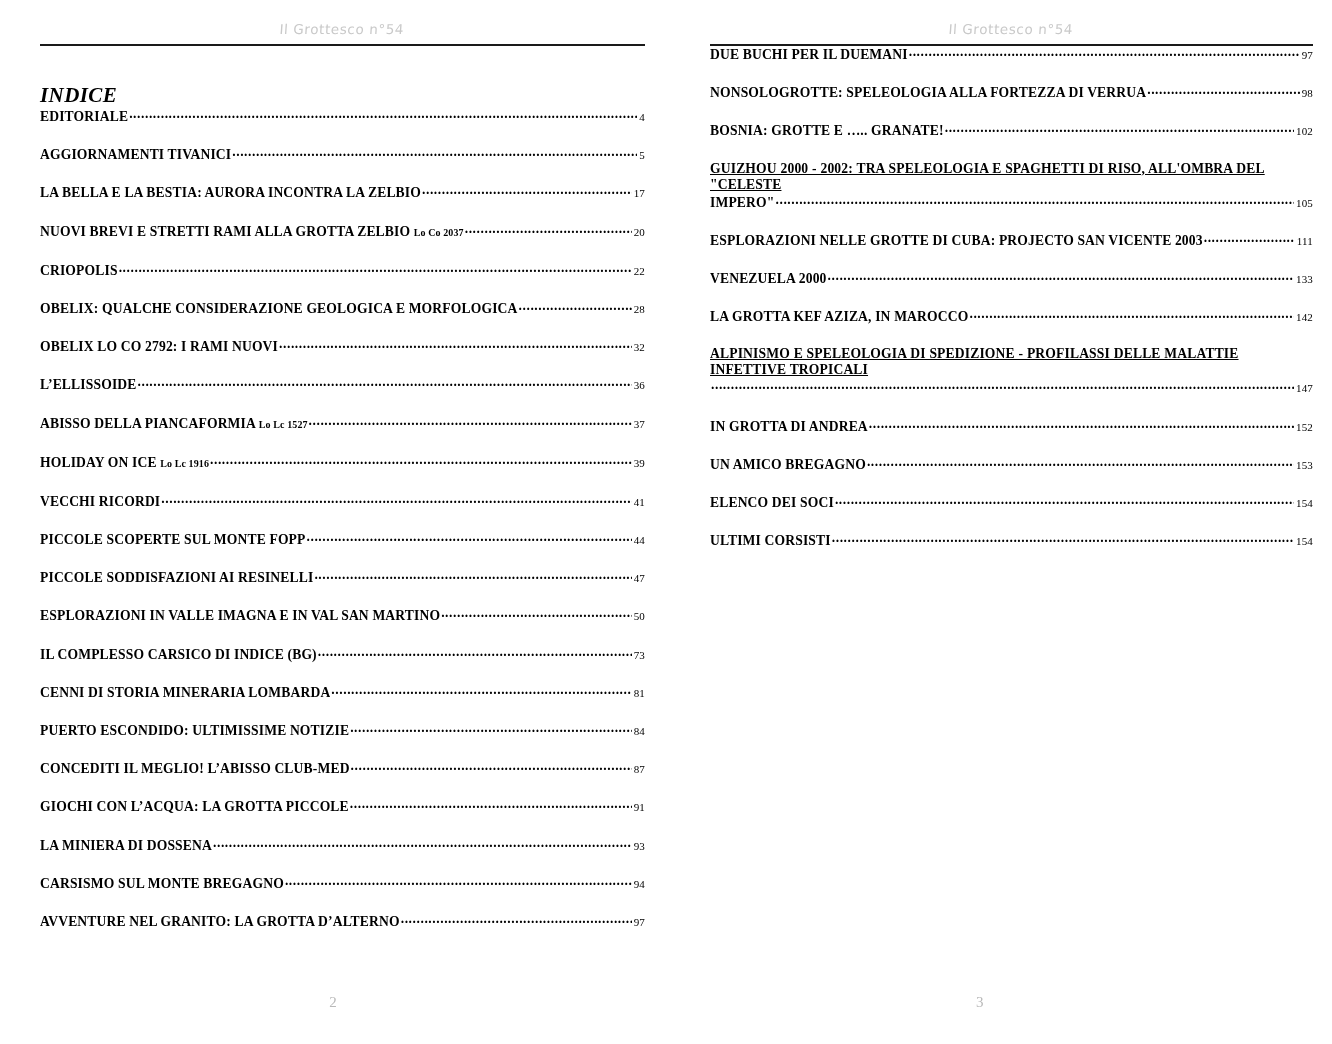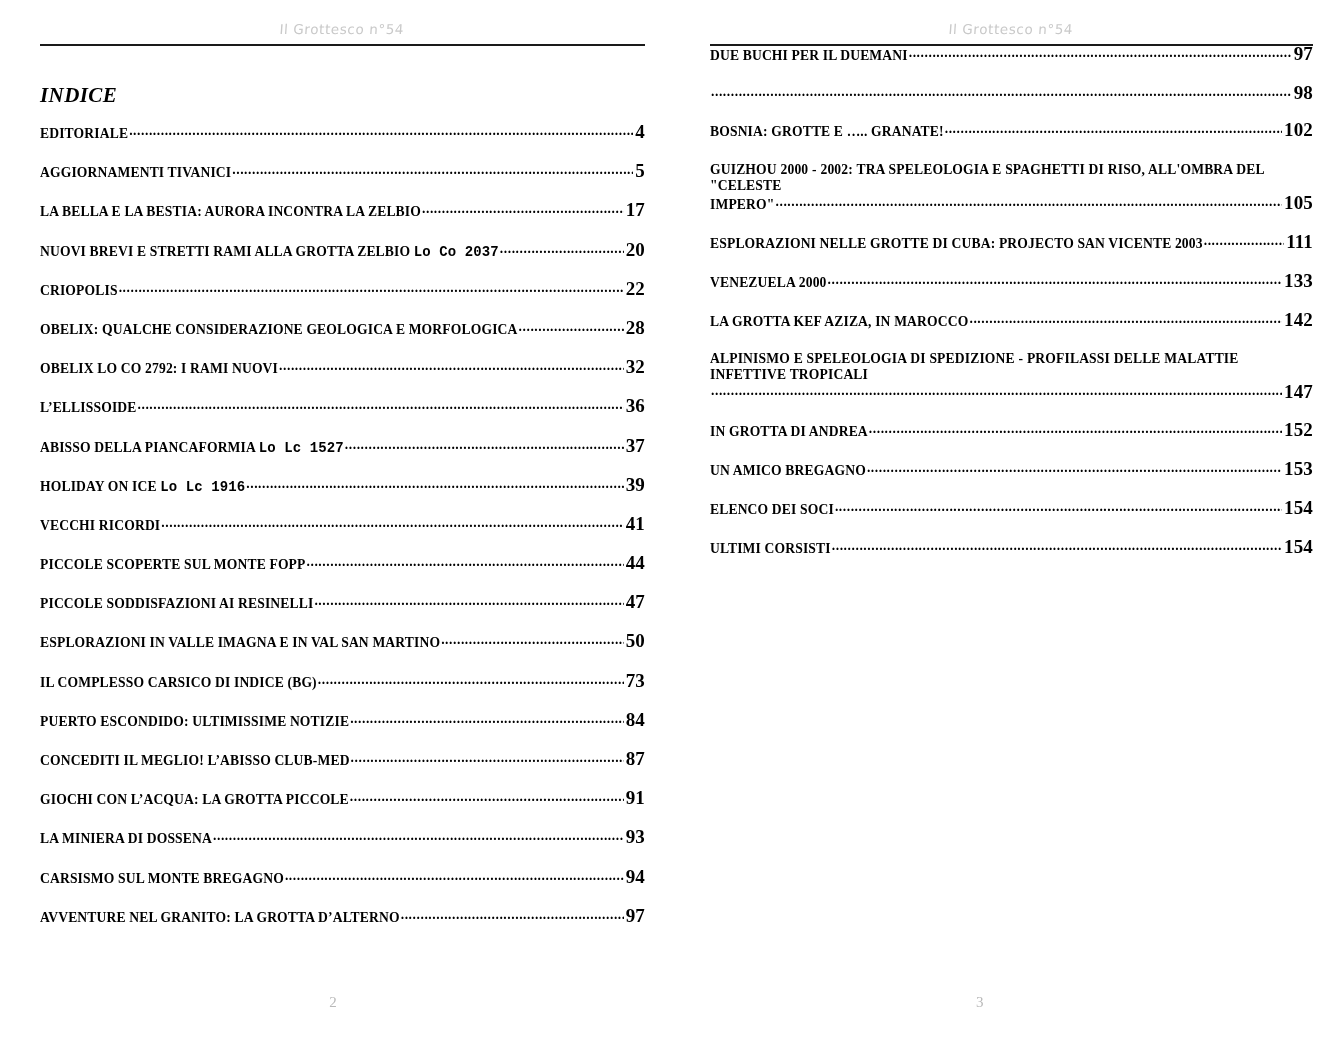--- a/index.html
+++ b/index.html
@@ -47,21 +47,21 @@
   }
 
   
   .index-title {
     font-family: "Liberation Serif", "DejaVu Serif", serif;
     font-weight: bold;
     font-style: italic;
     font-size: 21px;
     letter-spacing: 0.4px;
     margin-top: 37px;
-    margin-bottom: 16px;
+    margin-bottom: 0;
   }
 
   
   .toc {
   }
   .page-right .toc { }
 
   .toc-entry {
     display: flex;
     align-items: baseline;
@@ -74,23 +74,22 @@
     white-space: nowrap;
     overflow: hidden;
   }
   .toc-label {
     flex: 0 1 auto;
     white-space: nowrap;
     overflow: hidden;
     text-overflow: clip;
   }
   .toc-label .code {
-    font-size: 14px;
+    font-size: 10px;
     letter-spacing: 0.1px;
-    font-family: Liberation Mono, monospace;
   }
   .toc-leader {
     flex: 1 1 auto;
     min-width: 4px;
     overflow: hidden;
     position: relative;
     height: 13px;
     margin: 0 1px;
   }
   .toc-leader::after {
@@ -101,33 +100,34 @@
     white-space: nowrap;
     font-size: 13.6px;
     font-weight: bold;
     letter-spacing: 0.55px;
     color: #000;
   }
   .toc-page {
     flex: 0 0 auto;
     text-align: left;
     padding-left: 1px;
-    font-size: 19px;
-    font-weight: bold;
+    font-size: 11px;
+    font-weight: normal;
   }
 
   
   .toc-entry.wrap {
     display: block;
     white-space: normal;
   }
   .toc-entry.wrap .wrap-line1 {
     display: block;
     white-space: normal;
     word-spacing: 0.2px;
+    text-decoration: underline;
   }
   .toc-entry.wrap .wrap-line2 {
     display: flex;
     align-items: baseline;
     width: 100%;
     margin-top: 1px;
   }
   .toc-entry.wrap .wrap-line2 .toc-label {
     white-space: nowrap;
   }
@@ -224,20 +224,25 @@
           <span class="toc-label">ESPLORAZIONI IN VALLE IMAGNA E IN VAL SAN MARTINO</span>
           <span class="toc-leader"></span>
           <span class="toc-page">50</span>
         </div>
         <div class="toc-entry">
           <span class="toc-label">IL COMPLESSO CARSICO DI INDICE (BG)</span>
           <span class="toc-leader"></span>
           <span class="toc-page">73</span>
         </div>
         <div class="toc-entry">
+          <span class="toc-label">CENNI DI STORIA MINERARIA LOMBARDA</span>
+          <span class="toc-leader"></span>
+          <span class="toc-page">81</span>
+        </div>
+        <div class="toc-entry">
           <span class="toc-label">PUERTO ESCONDIDO: ULTIMISSIME NOTIZIE</span>
           <span class="toc-leader"></span>
           <span class="toc-page">84</span>
         </div>
         <div class="toc-entry">
           <span class="toc-label">CONCEDITI IL MEGLIO! L’ABISSO CLUB-MED</span>
           <span class="toc-leader"></span>
           <span class="toc-page">87</span>
         </div>
         <div class="toc-entry">
@@ -269,20 +274,21 @@
     <div class="running-head">Il Grottesco n°54</div>
     <div class="head-rule"></div>
 
     <div class="toc" id="toc-right">
         <div class="toc-entry">
           <span class="toc-label">DUE BUCHI PER IL DUEMANI</span>
           <span class="toc-leader"></span>
           <span class="toc-page">97</span>
         </div>
         <div class="toc-entry">
+          <span class="toc-label">NONSOLOGROTTE: SPELEOLOGIA ALLA FORTEZZA DI VERRUA</span>
           <span class="toc-leader"></span>
           <span class="toc-page">98</span>
         </div>
         <div class="toc-entry">
           <span class="toc-label">BOSNIA: GROTTE E ….. GRANATE!</span>
           <span class="toc-leader"></span>
           <span class="toc-page">102</span>
         </div>
         <div class="toc-entry wrap">
           <span class="wrap-line1">GUIZHOU 2000 - 2002: TRA SPELEOLOGIA E SPAGHETTI DI RISO, ALL'OMBRA DEL "CELESTE</span>

